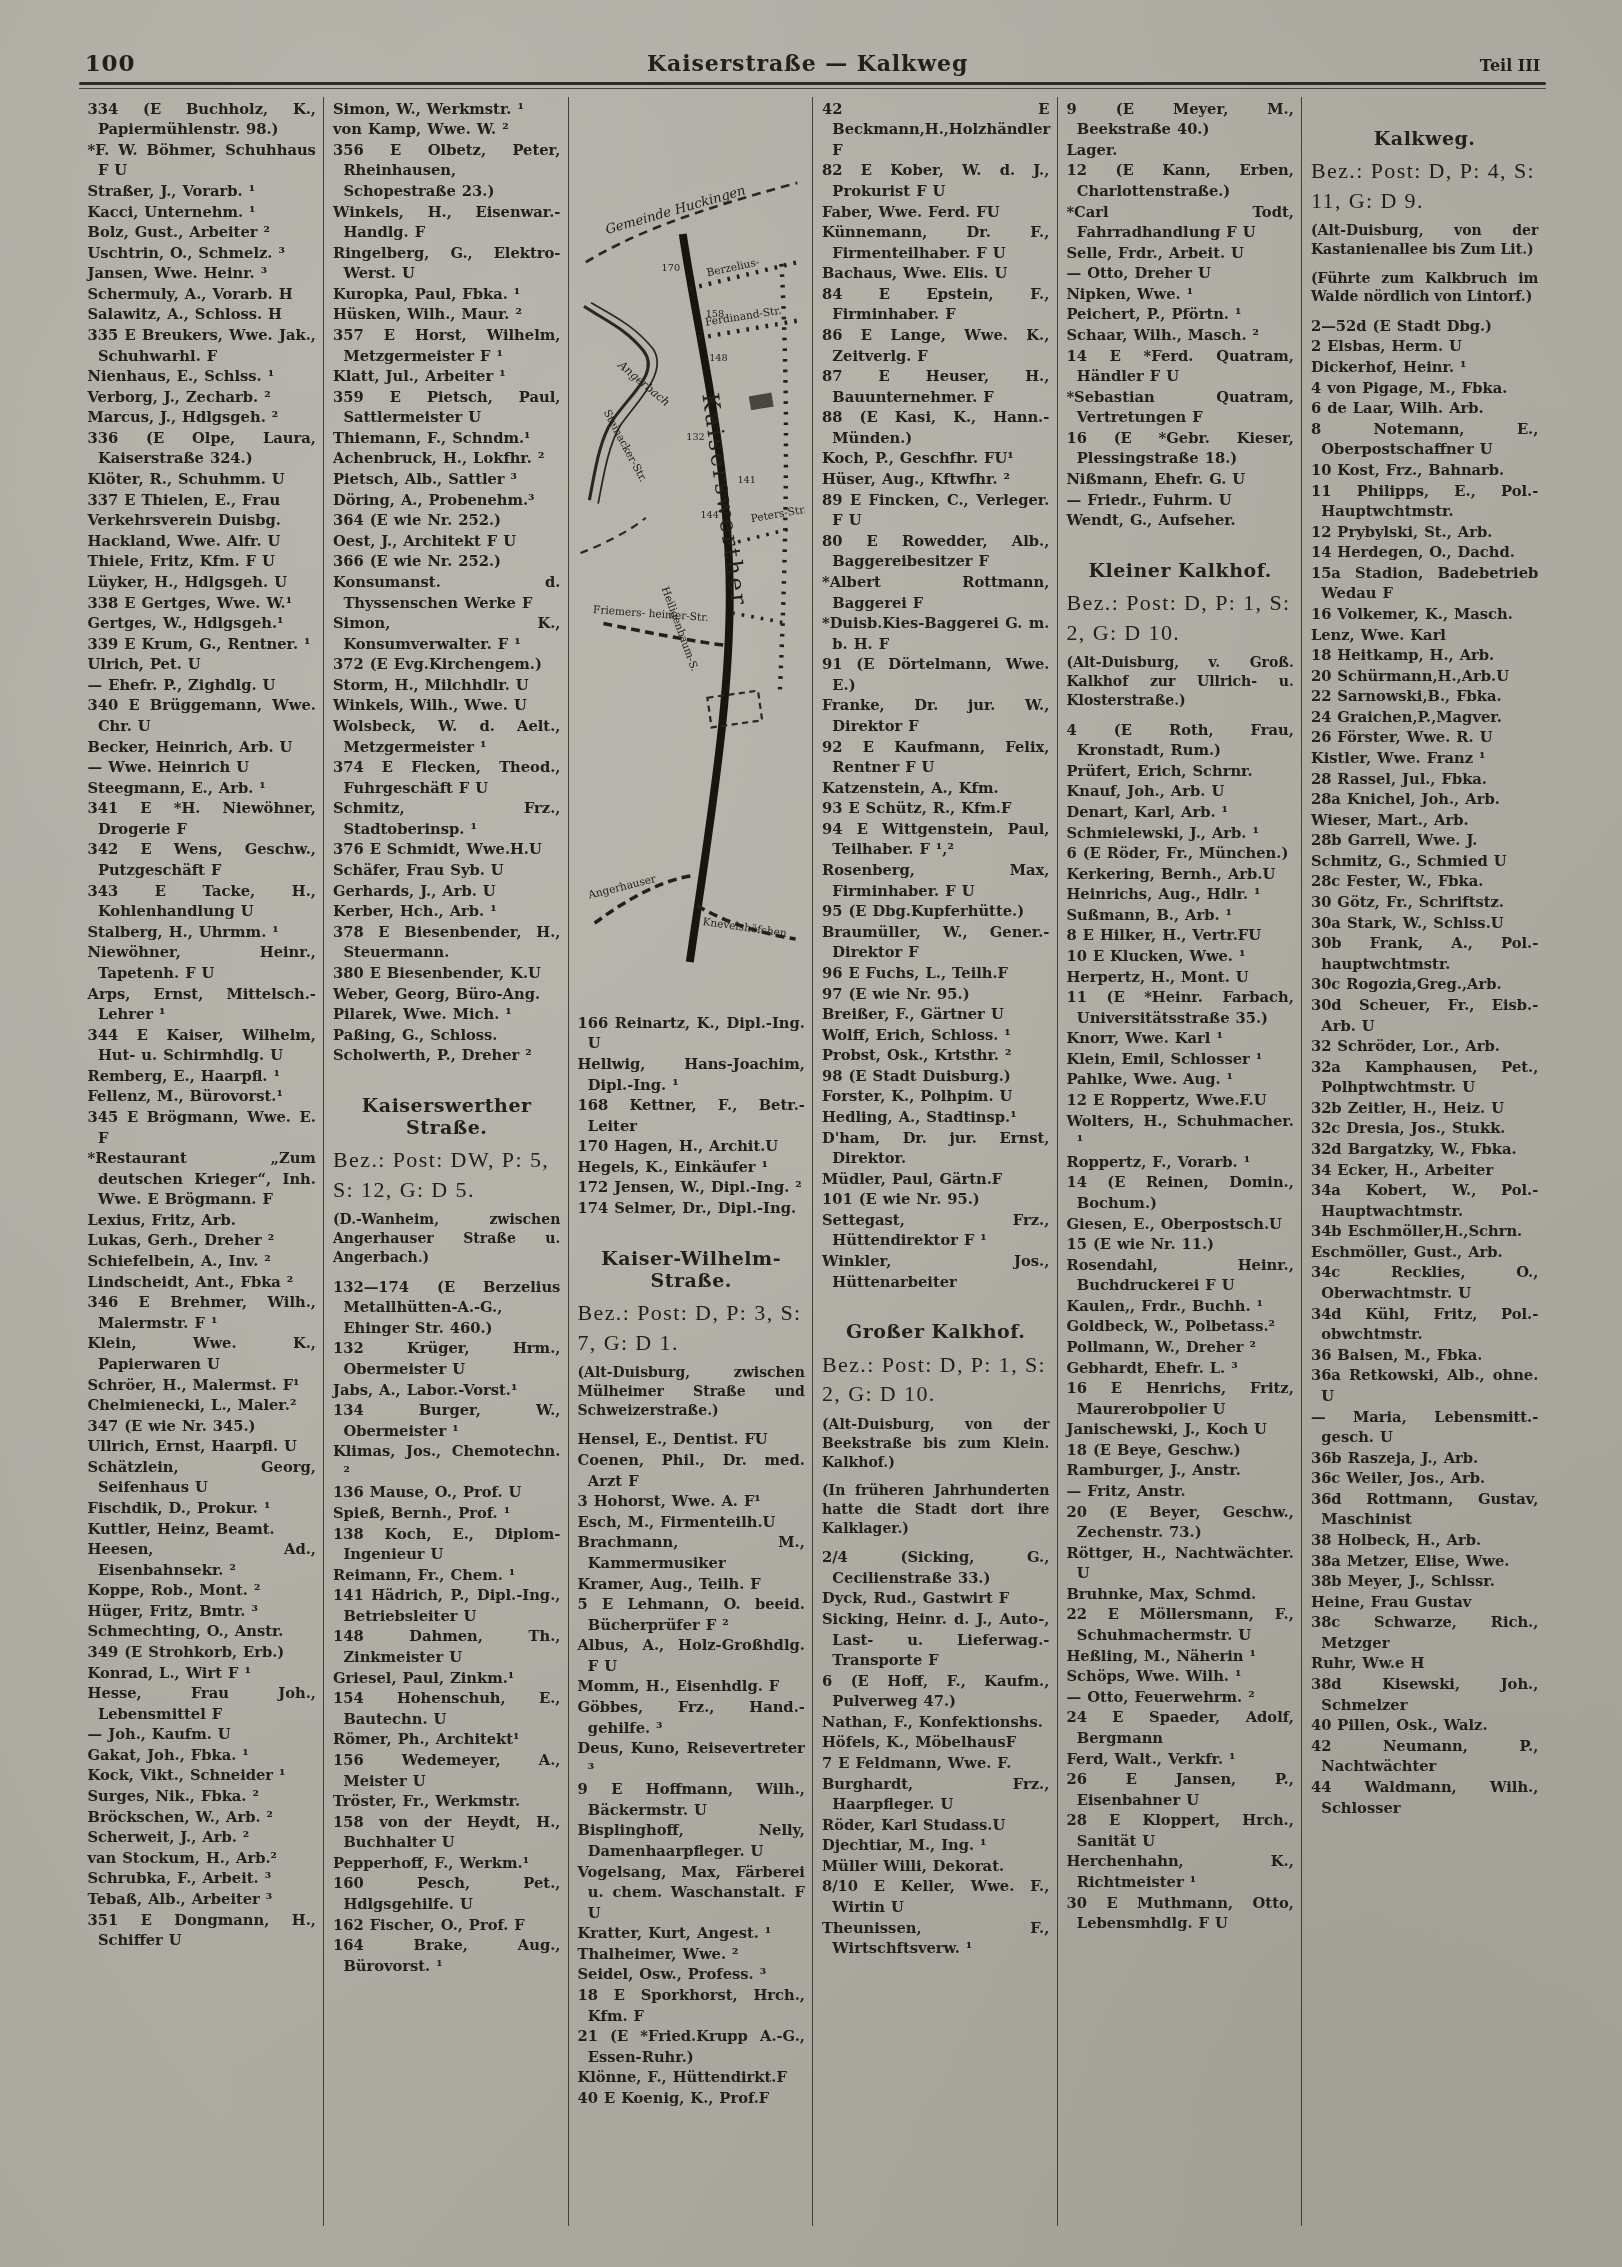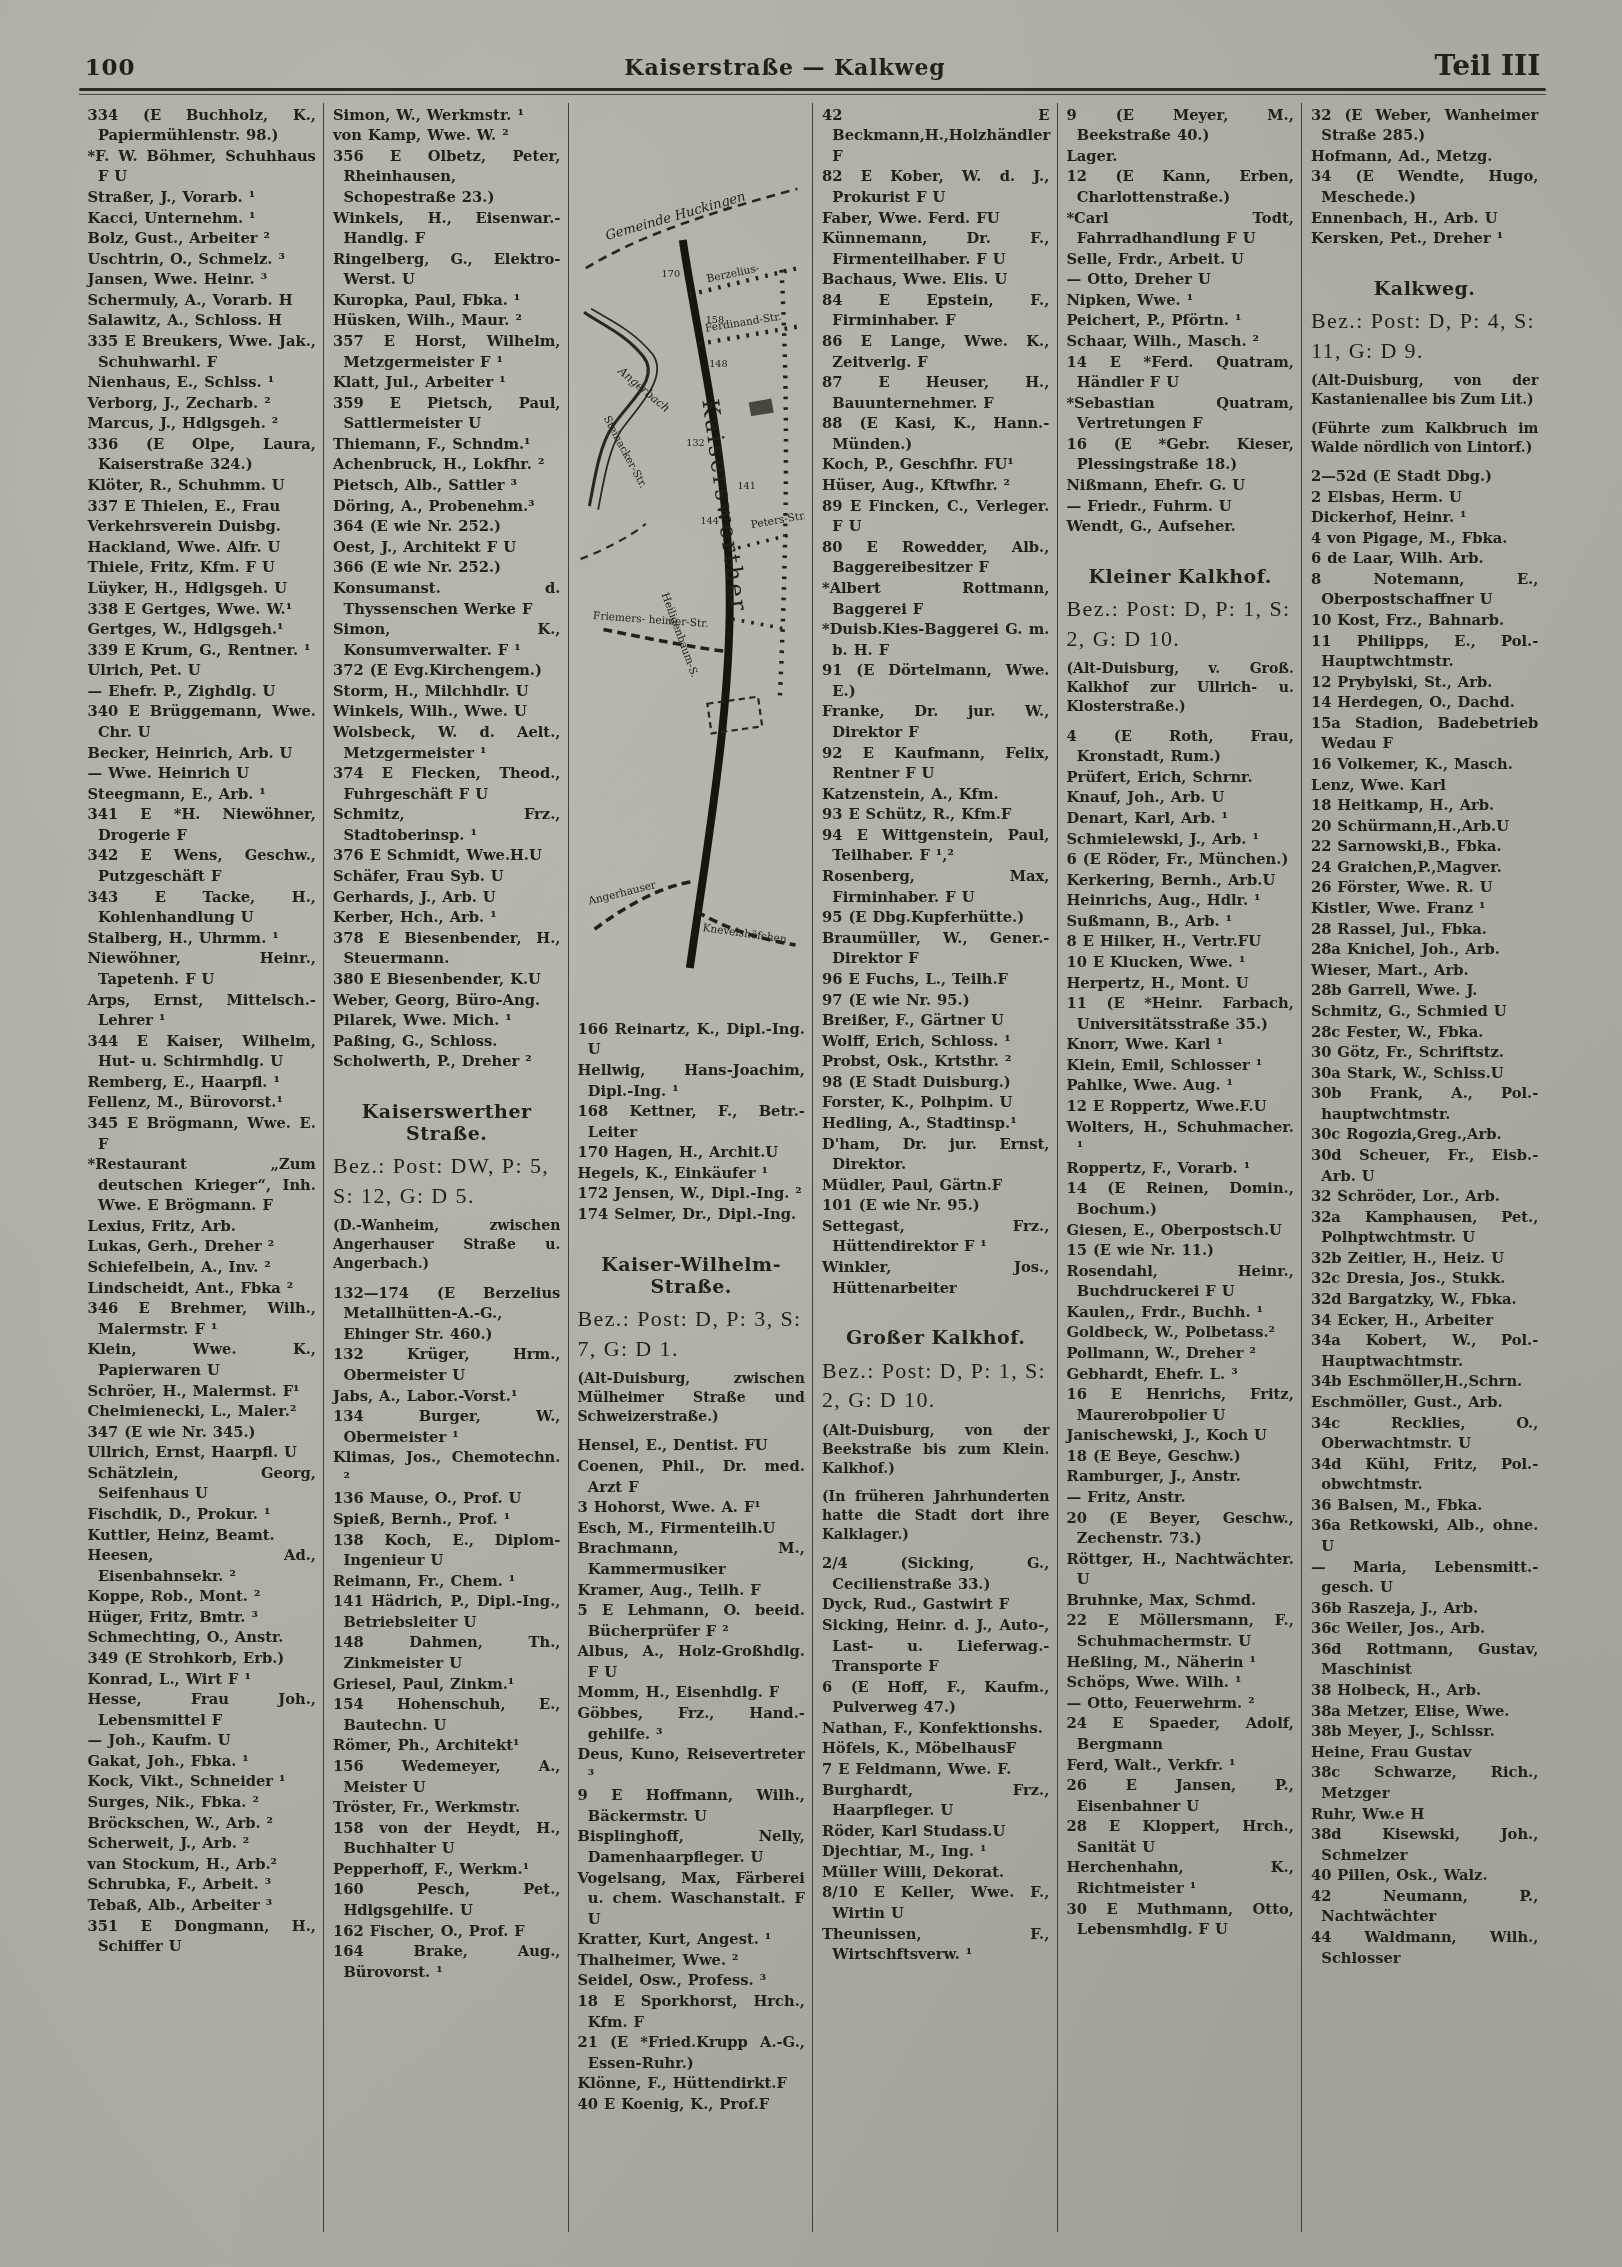--- a/index.html
+++ b/index.html
@@ -12,21 +12,21 @@
       radial-gradient(ellipse at 50% 50%, rgba(255,255,255,.05), rgba(40,36,30,.06));
     font-family:"DejaVu Serif", serif;
     color:#242019;
     overflow:hidden;
   }
   .page{padding:49px 76px 28px 79px;}
   
   .hdr{display:flex;align-items:baseline;justify-content:space-between;padding:0 5.7px 5.7px 5.7px;}
   .hdr .pgnum{font-size:23px;font-weight:bold;letter-spacing:0.9px;text-align:center;}
   .hdr .title{font-size:22px;font-weight:bold;letter-spacing:0.9px;}
-  .hdr .part{font-size:28px;font-weight:bold;}
+  .hdr .part{font-size:16px;font-weight:bold;}
   .rule-thick{height:3.8px;background:#2e2a24;border-radius:1.9px;}
   .rule-thin{height:0.9px;background:#4a453d;margin-top:2.8px;}
   
   .cols{display:flex;align-items:stretch;margin-top:7.6px;height:2129px;}
   .col{width:16.666%;padding:1.9px 7.6px 0 8.5px;box-sizing:border-box;overflow:hidden;}
   .col + .col{border-left:1.3px solid #433e36;}
   .b-entries .line{
     font-size:14.7px;font-weight:600;line-height:1.40;
     text-align:justify;text-indent:-10.4px;padding-left:10.4px;
     word-spacing:0.9px;
@@ -405,27 +405,20 @@
           <div class="line">— Otto, Feuerwehrm. ²</div>
           <div class="line">24 E Spaeder, Adolf, Bergmann</div>
           <div class="line">Ferd, Walt., Verkfr. ¹</div>
           <div class="line">26 E Jansen, P., Eisenbahner U</div>
           <div class="line">28 E Kloppert, Hrch., Sanität U</div>
           <div class="line">Herchenhahn, K., Richtmeister ¹</div>
           <div class="line">30 E Muthmann, Otto, Lebensmhdlg. F U</div>
         </div>
       </div>
     <div class="col">
-        <div class="b-entries">
-          <div class="line">32 (E Weber, Wanheimer Straße 285.)</div>
-          <div class="line">Hofmann, Ad., Metzg.</div>
-          <div class="line">34 (E Wendte, Hugo, Meschede.)</div>
-          <div class="line">Ennenbach, H., Arb. U</div>
-          <div class="line">Kersken, Pet., Dreher ¹</div>
-        </div>
         <div class="b-street-header">Kalkweg.</div>
         <div class="b-post">Bez.: Post: D, P: 4, S: 11, G: D 9.</div>
         <div class="b-note">(Alt-Duisburg, von der Kastanienallee bis Zum Lit.)</div>
         <div class="b-note">(Führte zum Kalkbruch im Walde nördlich von Lintorf.)</div>
         <div class="b-entries">
           <div class="line">2—52d (E Stadt Dbg.)</div>
           <div class="line">2 Elsbas, Herm. U</div>
           <div class="line">Dickerhof, Heinr. ¹</div>
           <div class="line">4 von Pigage, M., Fbka.</div>
           <div class="line">6 de Laar, Wilh. Arb.</div>

